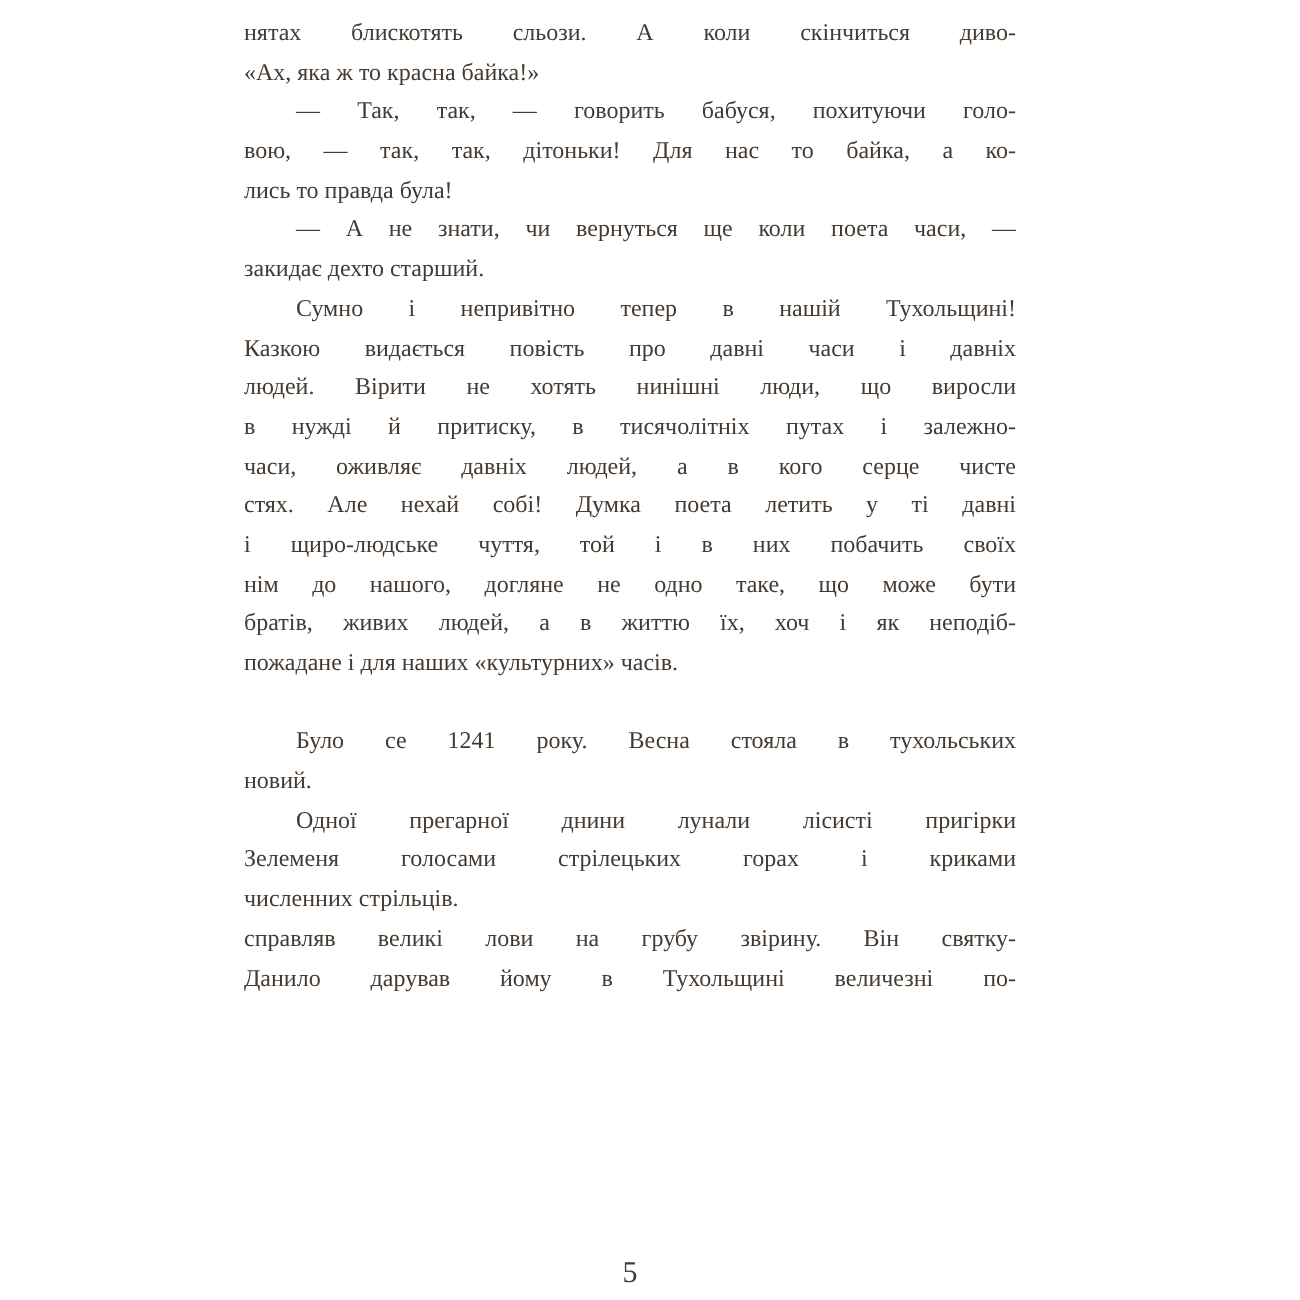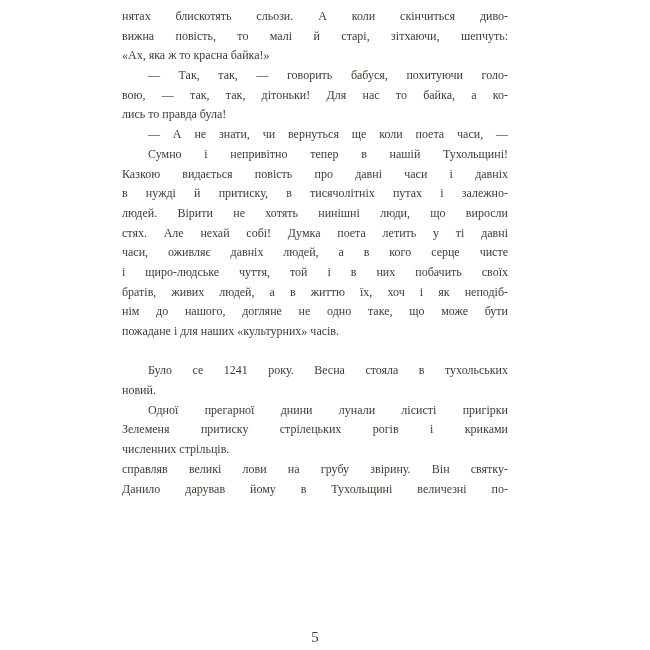--- a/index.html
+++ b/index.html
@@ -60,53 +60,53 @@
     line-height: 18px;
   }
 </style>
 </head>
 <body>
 
 <div class="book-page">
   <div class="text-column">
       <div class="paragraph">
         <div class="line">нятах блискотять сльози. А коли скінчиться диво-</div>
-        <div class="line">вижна повість, то малі й старі, зітхаючи, шепчуть:</div>
         <div class="line last">«Ах, яка ж то красна байка!»</div>
       </div>
       <div class="paragraph">
         <div class="line indent">— Так, так, — говорить бабуся, похитуючи голо-</div>
         <div class="line">вою, — так, так, дітоньки! Для нас то байка, а ко-</div>
         <div class="line last">лись то правда була!</div>
       </div>
       <div class="paragraph">
         <div class="line indent">— А не знати, чи вернуться ще коли поета часи, —</div>
+        <div class="line last">закидає дехто старший.</div>
       </div>
       <div class="paragraph">
       </div>
       <div class="paragraph">
         <div class="line indent">Сумно і непривітно тепер в нашій Тухольщині!</div>
         <div class="line">Казкою видається повість про давні часи і давніх</div>
+        <div class="line">людей. Вірити не хотять нинішні люди, що виросли</div>
         <div class="line">в нужді й притиску, в тисячолітніх путах і залежно-</div>
-        <div class="line">людей. Вірити не хотять нинішні люди, що виросли</div>
+        <div class="line">часи, оживляє давніх людей, а в кого серце чисте</div>
         <div class="line">стях. Але нехай собі! Думка поета летить у ті давні</div>
-        <div class="line">часи, оживляє давніх людей, а в кого серце чисте</div>
         <div class="line">і щиро-людське чуття, той і в них побачить своїх</div>
+        <div class="line">нім до нашого, догляне не одно таке, що може бути</div>
         <div class="line">братів, живих людей, а в життю їх, хоч і як неподіб-</div>
-        <div class="line">нім до нашого, догляне не одно таке, що може бути</div>
         <div class="line last">пожадане і для наших «культурних» часів.</div>
       </div>
       <div class="section-break"></div>
       <div class="paragraph">
         <div class="line indent">Було се 1241 року. Весна стояла в тухольських</div>
         <div class="line last">новий.</div>
       </div>
       <div class="paragraph">
         <div class="line indent">Одної прегарної днини лунали лісисті пригірки</div>
-        <div class="line">Зелеменя притиску стрілецьких рогів і криками</div>
+        <div class="line">Зелеменя голосами стрілецьких горах і криками</div>
         <div class="line last">численних стрільців.</div>
       </div>
       <div class="paragraph">
         <div class="line">справляв великі лови на грубу звірину. Він святку-</div>
         <div class="line">Данило дарував йому в Тухольщині величезні по-</div>
       </div>
     </div>
   <div class="page-number">5</div>
 </div>
 

